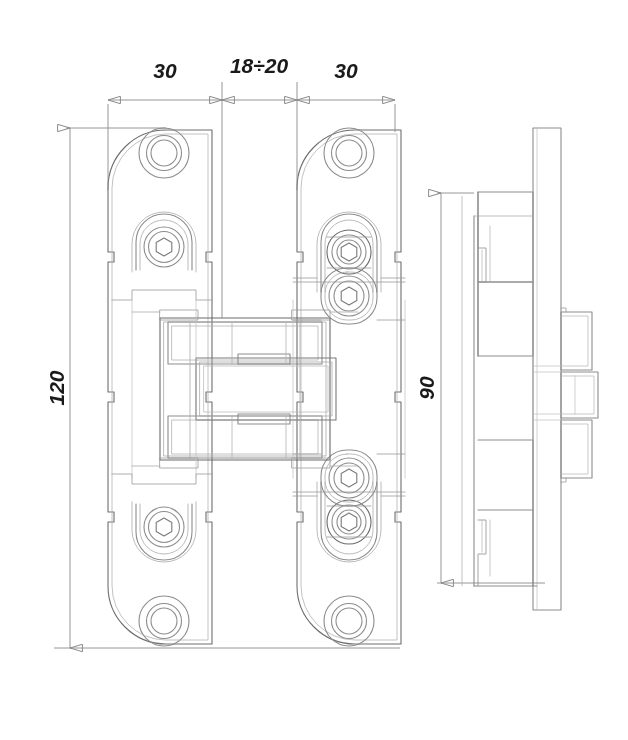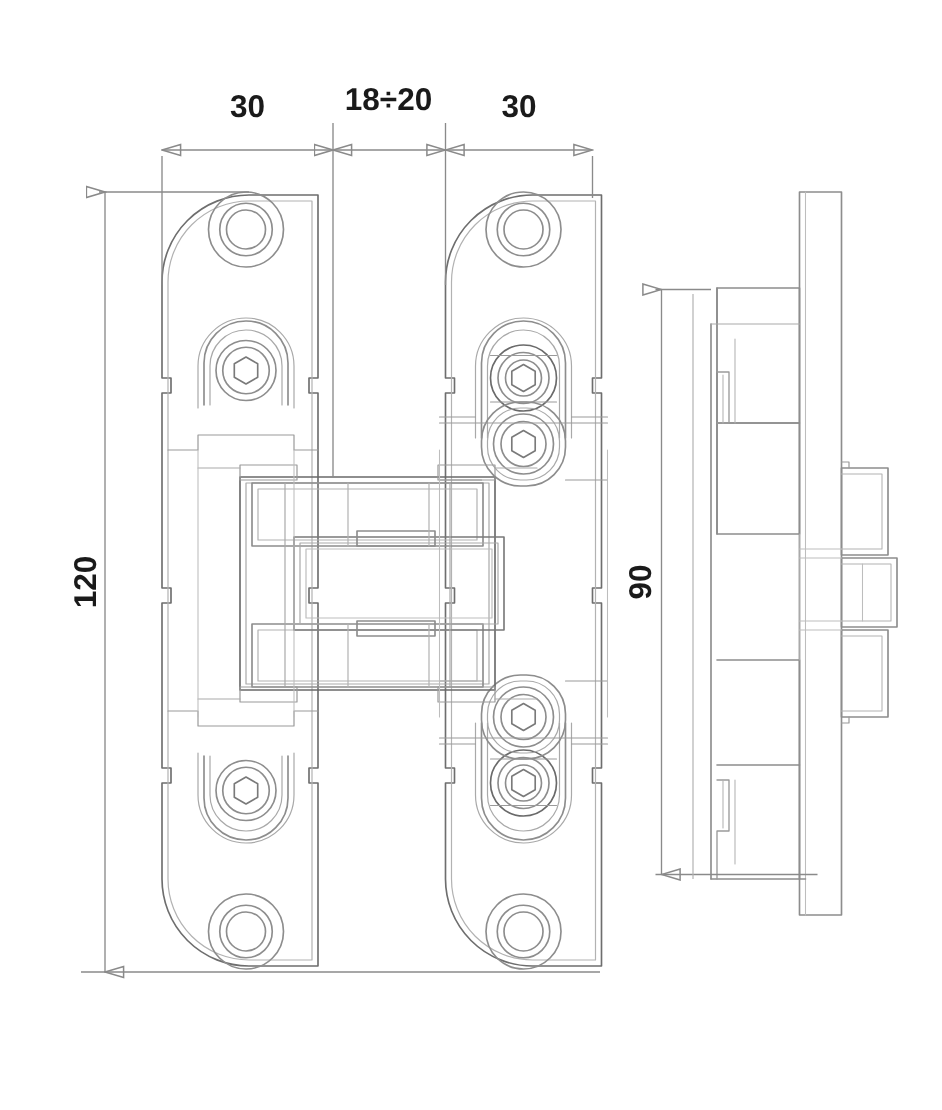--- a/index.html
+++ b/index.html
@@ -4,21 +4,21 @@
 <style>
   html,body{margin:0;padding:0;}
   body{
     width:628px;height:740px;
     background:#ffffff;
     font-family:"Liberation Sans", sans-serif;
     overflow:hidden;
     position:relative;
   }
   #drawing-root{
-    position:absolute;left:0;top:0;width:628px;height:643px;
+    position:absolute;left:0;top:0;width:628px;height:643px;font-style:italic;
   }
   svg#cad{display:block;width:628px;height:740px;}
   .dim-text{
     font-family:"Liberation Sans", sans-serif;
     font-weight:bold;
     font-size:21px;
     fill:#1a1a1a;
   }
 </style>
 </head>

